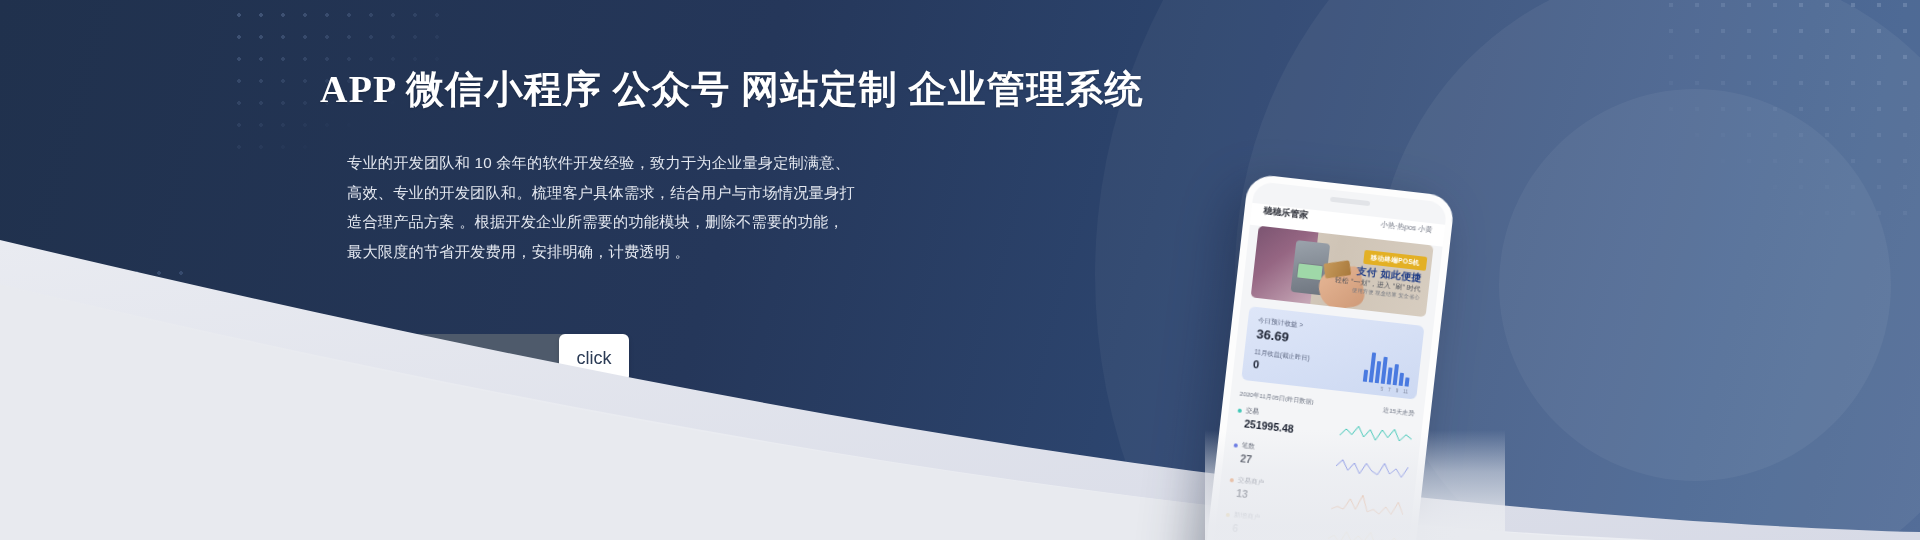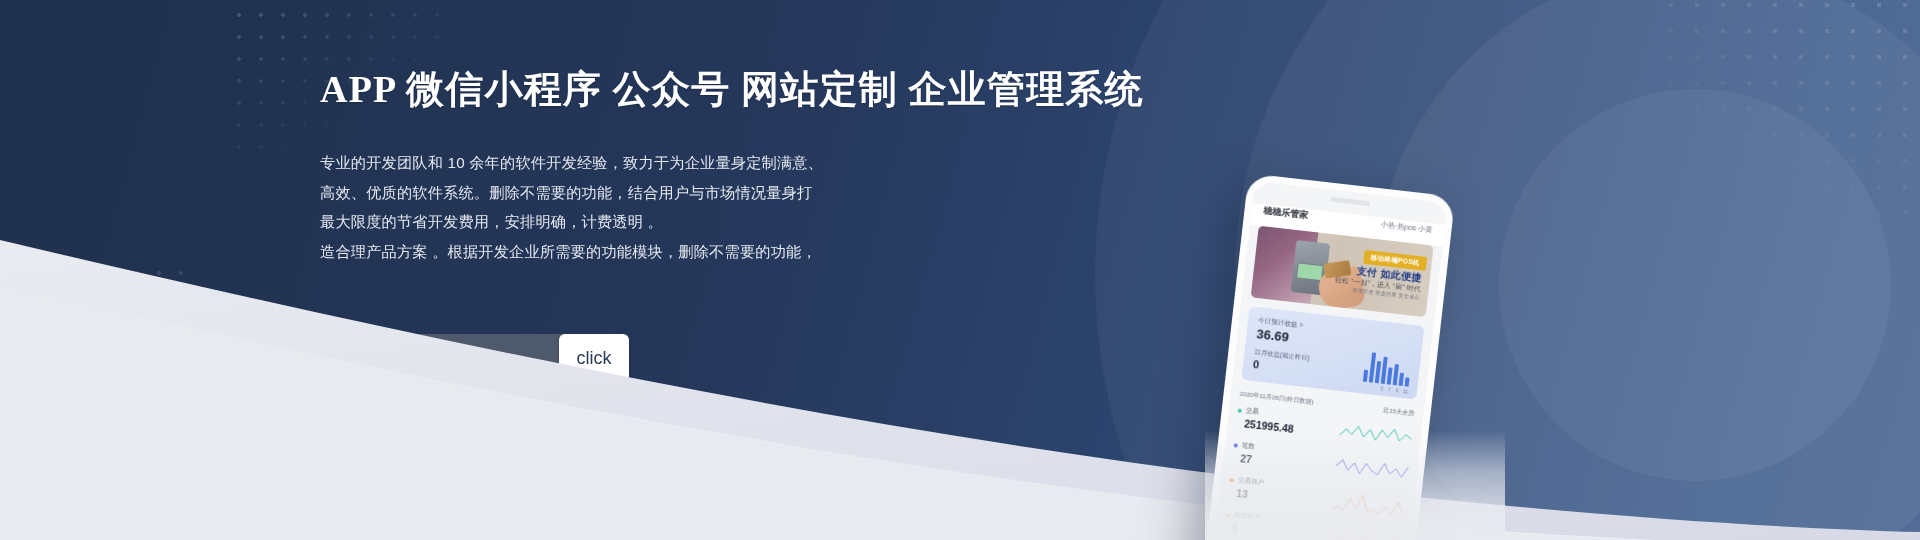--- a/index.html
+++ b/index.html
@@ -70,20 +70,21 @@
     white-space:nowrap;
     text-shadow:0 1px 2px rgba(0,0,0,.22);
   }
   .para { position:absolute; left:0; top:148px; width:640px; }
   .para p {
     font-size:15.2px;
     line-height:29.5px;
     color:#e4e8f0;
     letter-spacing:.2px;
     white-space:nowrap;
+    margin-left:27px;
   }
 
   
   .cta {
     position:absolute; left:320px; top:334px;
     display:flex; align-items:flex-end;
     height:48px;
   }
   .cta-bar {
     width:245px; height:48px;
@@ -239,23 +240,23 @@
 
   <div class="dots dots-tl"></div>
   <div class="dots dots-bl"></div>
   <div class="dots dots-tr"></div>
   <div class="dots dots-mb2"></div>
 
   <div class="content">
     <div class="headline">APP  微信小程序  公众号  网站定制 企业管理系统</div>
     <div class="para">
       <p>专业的开发团队和  10  余年的软件开发经验，致力于为企业量身定制满意、</p>
-      <p>高效、优质的软件系统。删除不需要的功能，结合用户与市场情况量身打</p>
+      <p>高效、专业的开发团队和。梳理客户具体需求，结合用户与市场情况量身打</p>
+      <p>造合理产品方案 。根据开发企业所需要的功能模块，删除不需要的功能，</p>
       <p>最大限度的节省开发费用，安排明确，计费透明 。</p>
-      <p>造合理产品方案 。根据开发企业所需要的功能模块，删除不需要的功能，</p>
     </div>
   </div>
 
   <div class="cta">
     <div class="cta-bar"></div>
     <div class="cta-btn">click</div>
   </div>
 
   <svg class="wave" viewBox="0 0 1920 330" preserveAspectRatio="none">
     <defs>

